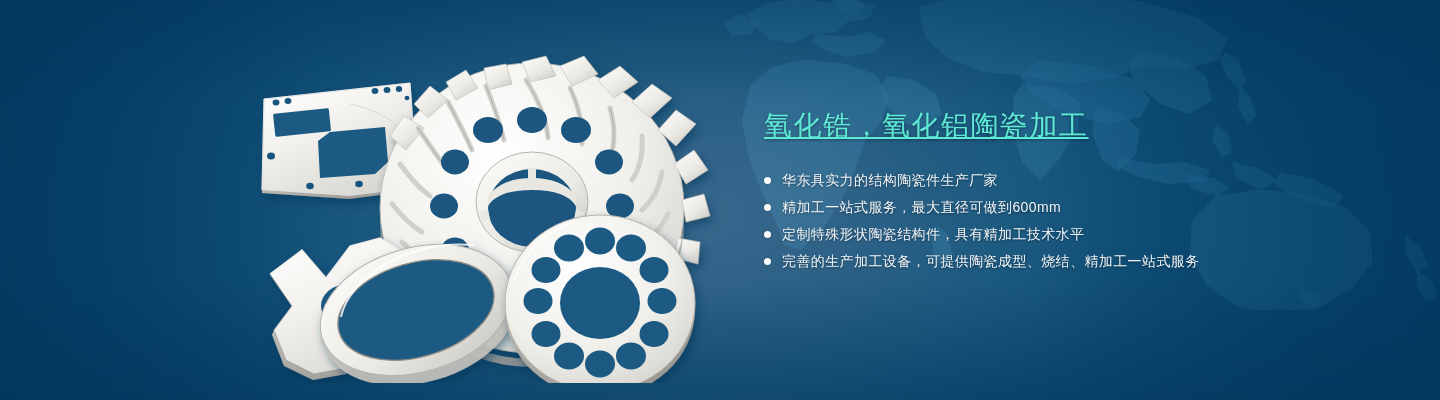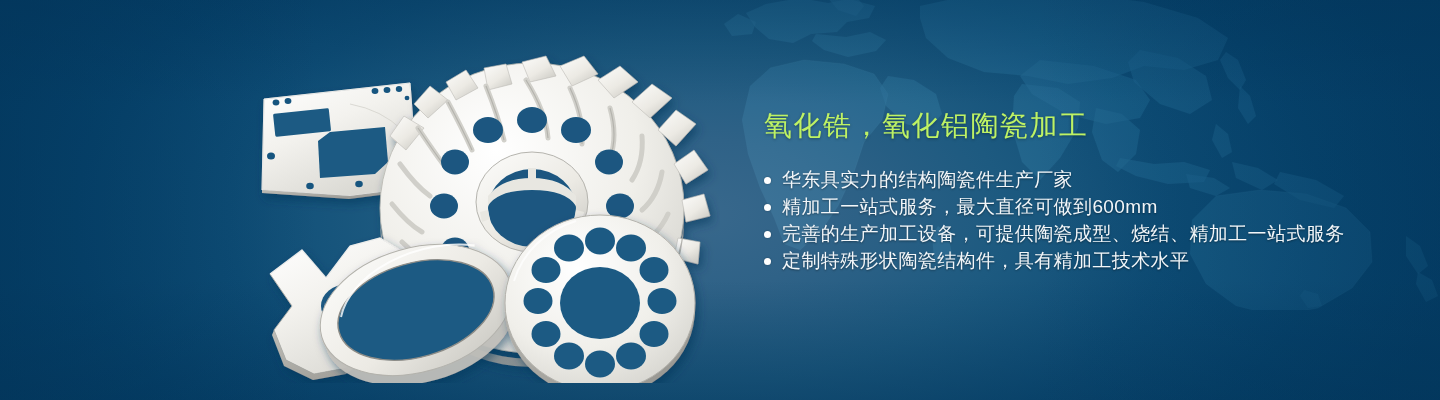--- a/index.html
+++ b/index.html
@@ -48,28 +48,29 @@
   .bg-map svg { width: 100%; height: 100%; display: block; }
 
   
   .text-block {
     position: absolute;
     left: 764px;
     top: 108px;
     width: 600px;
   }
   .headline {
-    color: #bef264;
+    color: #5eead4;
     font-size: 28px;
     line-height: 36px;
     letter-spacing: 1.5px;
     font-weight: 400;
     margin: 0 0 26px 0;
     text-shadow: 0 1px 3px rgba(0,0,0,0.35);
     white-space: nowrap;
+    text-decoration: underline;
   }
   .bullets {
     list-style: none;
     margin: 0;
     padding: 0;
   }
   .bullet-row {
     display: flex;
     align-items: center;
     margin-bottom: 7px;
@@ -79,21 +80,21 @@
     width: 7px;
     height: 7px;
     border-radius: 50%;
     background: #ffffff;
     flex: 0 0 auto;
     margin-right: 11px;
     box-shadow: 0 0 2px rgba(0,0,0,0.3);
   }
   .bullet-text {
     color: #f2f6f9;
-    font-size: 19px;
+    font-size: 14px;
     line-height: 20px;
     letter-spacing: 0.4px;
     text-shadow: 0 1px 2px rgba(0,0,0,0.4);
   }
 
   
   .products {
     position: absolute;
     left: 230px;
     top: 38px;
@@ -350,22 +351,22 @@
       <li class="bullet-row">
         <span class="bullet-dot"></span>
         <span class="bullet-text">华东具实力的结构陶瓷件生产厂家</span>
       </li>
       <li class="bullet-row">
         <span class="bullet-dot"></span>
         <span class="bullet-text">精加工一站式服务，最大直径可做到600mm</span>
       </li>
       <li class="bullet-row">
         <span class="bullet-dot"></span>
-        <span class="bullet-text">完善的生产加工设备，可提供陶瓷成型、烧结、精加工一站式服务</span>
+        <span class="bullet-text">定制特殊形状陶瓷结构件，具有精加工技术水平</span>
       </li>
       <li class="bullet-row">
         <span class="bullet-dot"></span>
-        <span class="bullet-text">定制特殊形状陶瓷结构件，具有精加工技术水平</span>
+        <span class="bullet-text">完善的生产加工设备，可提供陶瓷成型、烧结、精加工一站式服务</span>
       </li>
     </ul>
   </div>
 
 </div>
 
 </body></html>

